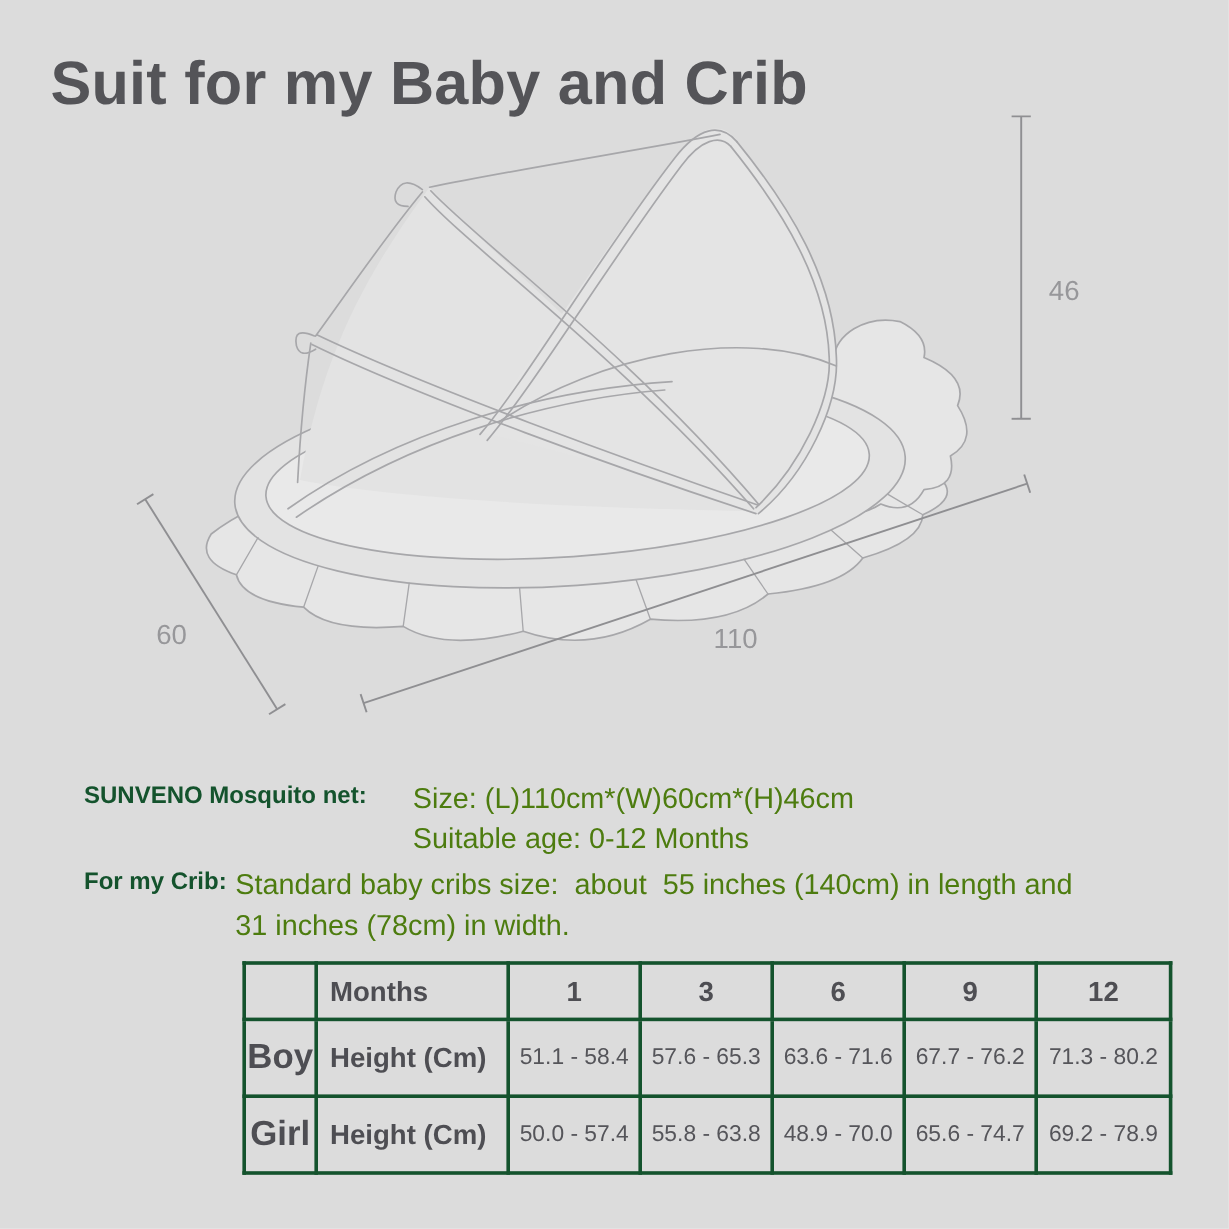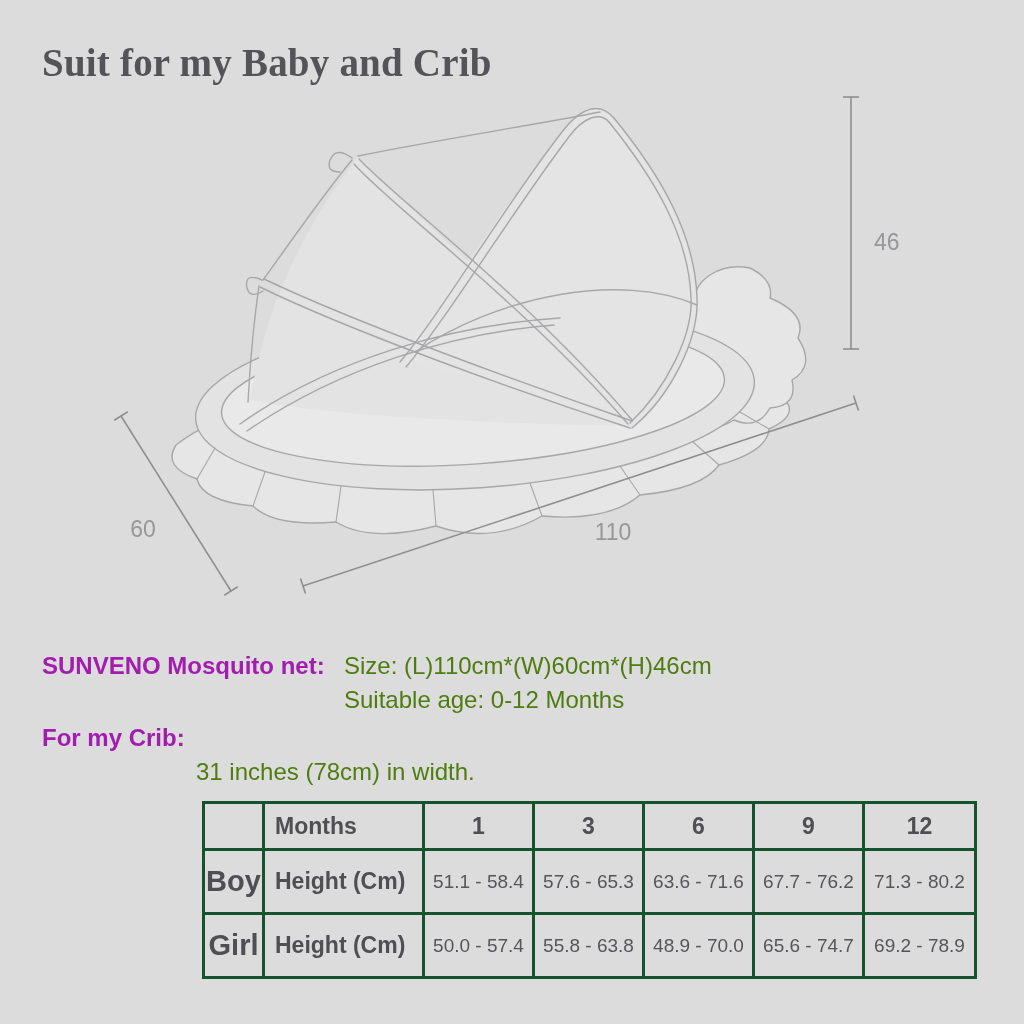--- a/index.html
+++ b/index.html
@@ -4,24 +4,24 @@
 <style>
   html,body{margin:0;padding:0;}
   #stage{
     position:relative;width:1024px;height:1024px;overflow:hidden;
     background:#dcdcdc;
     font-family:"Liberation Sans",sans-serif;
     color:#55555a;
   }
   .abs{position:absolute;}
   #title{
-    left:42px;top:40px;font-size:39px;font-weight:bold;color:#545458;
-    letter-spacing:0.2px;white-space:pre;font-family:Liberation Serif, serif;
+    left:42px;top:40px;font-size:51px;font-weight:bold;color:#545458;
+    letter-spacing:0.2px;white-space:pre;
   }
-  .spec-label{font-size:24px;font-weight:bold;color:#a21caf;white-space:pre;}
+  .spec-label{font-size:20px;font-weight:bold;color:#14532d;white-space:pre;margin-left:28px;}
   .spec-value{font-size:24px;color:#4d7c0f;white-space:pre;}
   #illustration{left:0;top:70px;}
   
   #size-table{
     position:absolute;left:202px;top:801px;width:772px;
     border-collapse:collapse;table-layout:fixed;
   }
   #size-table td{
     border:3px solid #14532d;text-align:center;vertical-align:middle;
     padding:0;color:#4e4e53;
@@ -113,20 +113,21 @@
     <text class="dim-text" x="874" y="250">46</text>
     <text class="dim-text" x="143" y="537" text-anchor="middle">60</text>
     <text class="dim-text" x="613" y="540" text-anchor="middle">110</text>
   </svg>
 
   <div class="abs spec-label" style="left:42px;top:652px">SUNVENO Mosquito net:</div>
   <div class="abs spec-value" style="left:344px;top:652px">Size: (L)110cm*(W)60cm*(H)46cm</div>
   <div class="abs spec-value" style="left:344px;top:686px">Suitable age: 0-12 Months</div>
 
   <div class="abs spec-label" style="left:42px;top:724px">For my Crib:</div>
+  <div class="abs spec-value" style="left:196px;top:724px">Standard baby cribs size:  about  55 inches (140cm) in length and</div>
   <div class="abs spec-value" style="left:196px;top:758px">31 inches (78cm) in width.</div>
 
 
   <table id="size-table">
     <colgroup>
       <col style="width:60px">
         <col style="width:160px">
         <col style="width:110px">
       <col style="width:110px">
         <col style="width:110px">

